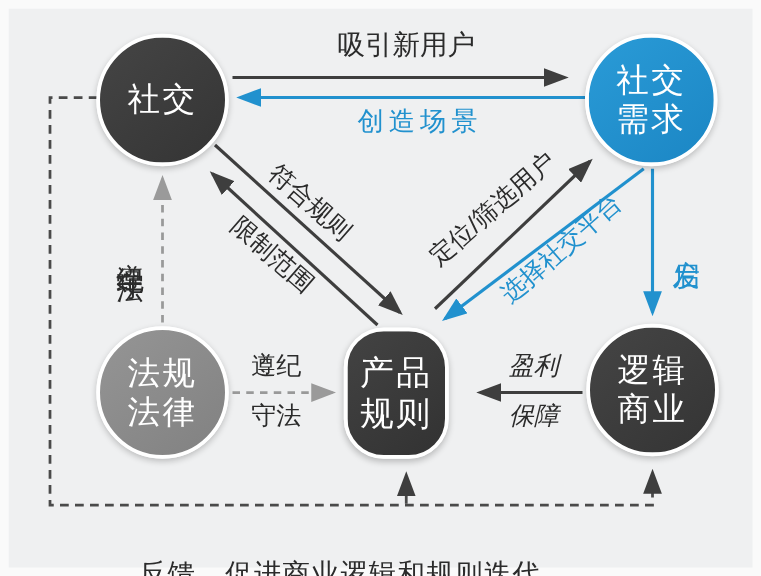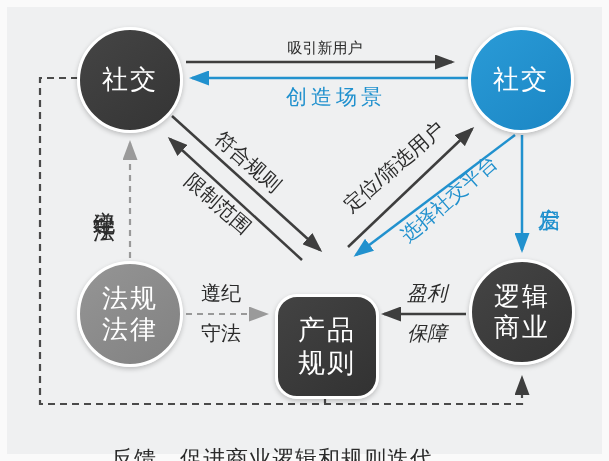--- a/index.html
+++ b/index.html
@@ -19,24 +19,23 @@
     text-align:center;
     border:3px solid #ffffff;
     box-shadow:0 2px 5px rgba(0,0,0,.22);
     box-sizing:border-box;
   }
   .circle{width:106px;height:106px;border-radius:50%;}
   .dark{background:linear-gradient(140deg,#454545,#343434);}
   .blue{background:linear-gradient(140deg,#2a9bd7,#1b86c4);}
   .gray{background:linear-gradient(140deg,#959595,#818181);}
   .square{
-    width:104px;height:105px;border-radius:22px;
+    width:84px;height:105px;border-radius:32px;
     background:linear-gradient(140deg,#434343,#323232);
     font-size:27px;
-    margin-top:32px;
   }
   .label{
     position:absolute;
     transform:translate(-50%,-50%);
     white-space:nowrap;
     font-size:20px;color:#2b2b2b;
   }
   .rot-dl{transform:translate(-50%,-50%) rotate(41deg);}
   .rot-dr{transform:translate(-50%,-50%) rotate(-41deg);}
   .blue-text{color:#2191ce;}
@@ -92,38 +91,39 @@
 
     <line x1="466" y1="314" x2="384" y2="314" stroke="#3e3e3e" stroke-width="2.5" marker-end="url(#ah-dark)"></line>
   </svg>
 
   <div class="node circle dark" style="left:77px;top:27px;">
     <span>社交</span>
   </div>
 
   <div class="node circle blue" style="left:468px;top:27px;">
     <span>社交</span>
+    <span>需求</span>
   </div>
 
   <div class="node circle gray" style="left:77px;top:261px;">
     <span>法规</span>
     <span>法律</span>
   </div>
 
   <div class="node square" style="left:275px;top:262px;">
     <span>产品</span>
     <span>规则</span>
   </div>
 
   <div class="node circle dark" style="left:469px;top:259px;">
     <span>逻辑</span>
     <span>商业</span>
   </div>
 
-  <div class="label" style="left:325px;top:48px;font-size:15px;">吸引新用户</div>
+  <div class="label" style="left:325px;top:36px;font-size:22px;">吸引新用户</div>
 
   <div class="label blue-text spread" style="left:336px;top:97px;font-size:21px;">创造场景</div>
 
   <div class="label rot-dl" style="left:248px;top:162px;">符合规则</div>
 
   <div class="label rot-dl" style="left:218px;top:204px;">限制范围</div>
 
   <div class="label rot-dr" style="left:394px;top:167px;">定位/筛选用户</div>
 
   <div class="label rot-dr blue-text" style="left:449px;top:199px;">选择社交平台</div>

